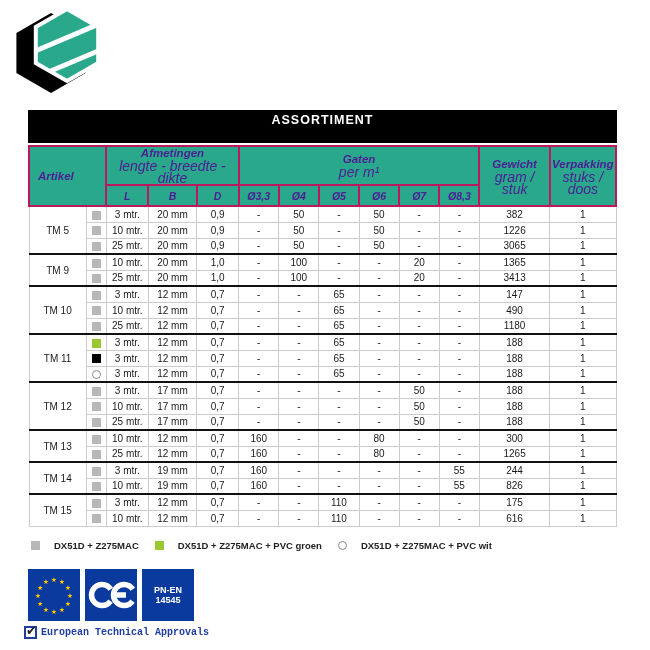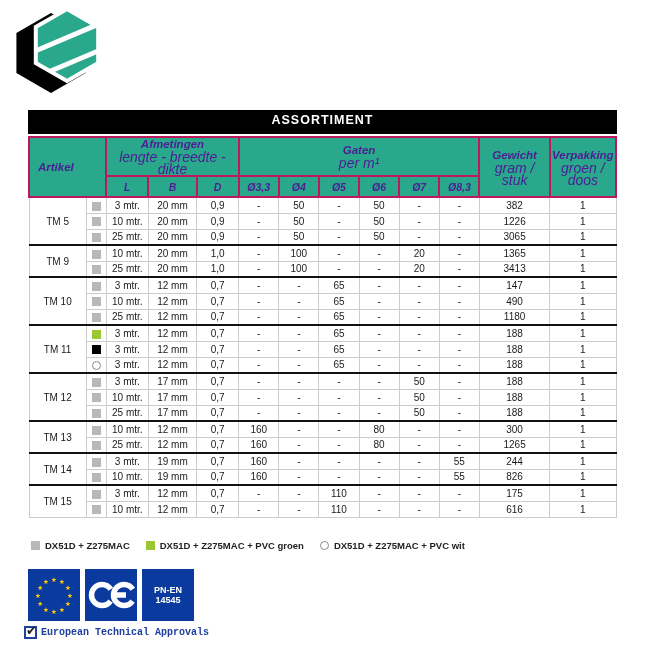--- a/index.html
+++ b/index.html
@@ -4,21 +4,21 @@
 <style>
   * { margin: 0; padding: 0; box-sizing: border-box; }
   html, body { width: 650px; height: 650px; background: #fff; font-family: "Liberation Sans", sans-serif; }
   .page { position: relative; width: 650px; height: 650px; background: #fff; overflow: hidden; }
 
   
   .logo { position: absolute; left: 13px; top: 5px; width: 92px; height: 92px; }
 
   
   .sheet { position: absolute; left: 28px; top: 110px; width: 589px; }
-  .title-bar { background: #000; color: #fff; height: 24px; line-height: 20px; text-align: center;
+  .title-bar { background: #000; color: #fff; height: 33px; line-height: 20px; text-align: center;
                font-weight: bold; font-size: 12.5px; letter-spacing: 1px; margin-bottom: 2px; }
   table.assortiment { border-collapse: collapse; table-layout: fixed; width: 589px; }
   table.assortiment th { background: #2aa88b; color: #4c1d95; border: 2px solid #be185d; vertical-align: middle; font-style: italic; }
   th .h-main { font-weight: bold; font-size: 11.5px; line-height: 13px; }
   th .h-sub  { font-weight: normal; font-size: 14px; line-height: 12px; }
   th.artikel-h { text-align: left; padding-left: 8px; font-size: 11.5px; }
   tr.sub-h th { font-size: 10.5px; height: 21px; font-weight: bold; }
   tr.main-h th { height: 37px; }
   table.assortiment td { border: 1px solid #ccc; height: 16px; text-align: center;
                          font-size: 10px; color: #1a1a1a; padding: 0; }
@@ -27,21 +27,21 @@
   tbody.group:first-of-type { border-top: none; }
   table.assortiment { border-bottom: 1px solid #bbb; }
   .marker { display: inline-block; width: 9px; height: 9px; vertical-align: middle; }
   .gray-square  { background: #b8b8b8; }
   .green-square { background: #9bc832; }
   .black-square { background: #000; }
   .white-circle { background: #fff; border: 1px solid #8a8a8a; border-radius: 50%; }
 
   
   .legend { position: absolute; left: 31px; top: 540px; width: 600px; display: flex; align-items: center; gap: 16px; }
-  .legend-item { display: flex; align-items: center; gap: 5px; font-size: 9.5px; font-weight: bold; color: #222; white-space: nowrap; }
+  .legend-item { display: flex; align-items: center; gap: 14px; font-size: 9.5px; font-weight: bold; color: #222; white-space: nowrap; }
 
   
   .certs { position: absolute; left: 28px; top: 569px; display: flex; gap: 5px; border-radius: 6px; }
   .cert-box { width: 52px; height: 52px; background: #0a3a9d; position: relative; display: flex; align-items: center; justify-content: center; }
   #eu-stars text { font-size: 6.5px; fill: #fc0; }
   .pn-en { color: #fff; font-weight: bold; font-size: 9px; text-align: center; }
 
   .eta { position: absolute; left: 24px; top: 626px; display: flex; align-items: center; gap: 4px; }
   .eta-check { position: relative; width: 13px; height: 13px; background: #fff; border: 2px solid #1f3f9f; }
   .eta-check::after { content: "✔"; position: absolute; left: 0px; top: -5px; font-size: 13px; color: #222; }
@@ -92,21 +92,21 @@
           <th colspan="6">
             <div class="h-main">Gaten</div>
             <div class="h-sub">per m¹</div>
           </th>
           <th rowspan="2">
             <div class="h-main">Gewicht</div>
             <div class="h-sub">gram / stuk</div>
           </th>
           <th rowspan="2">
             <div class="h-main">Verpakking</div>
-            <div class="h-sub">groen / doos</div>
+            <div class="h-sub">stuks / doos</div>
           </th>
         </tr>
         <tr class="sub-h">
           <th>L</th>
           <th>B</th>
           <th>D</th>
           <th>Ø3,3</th>
           <th>Ø4</th>
           <th>Ø5</th>
           <th>Ø6</th>

